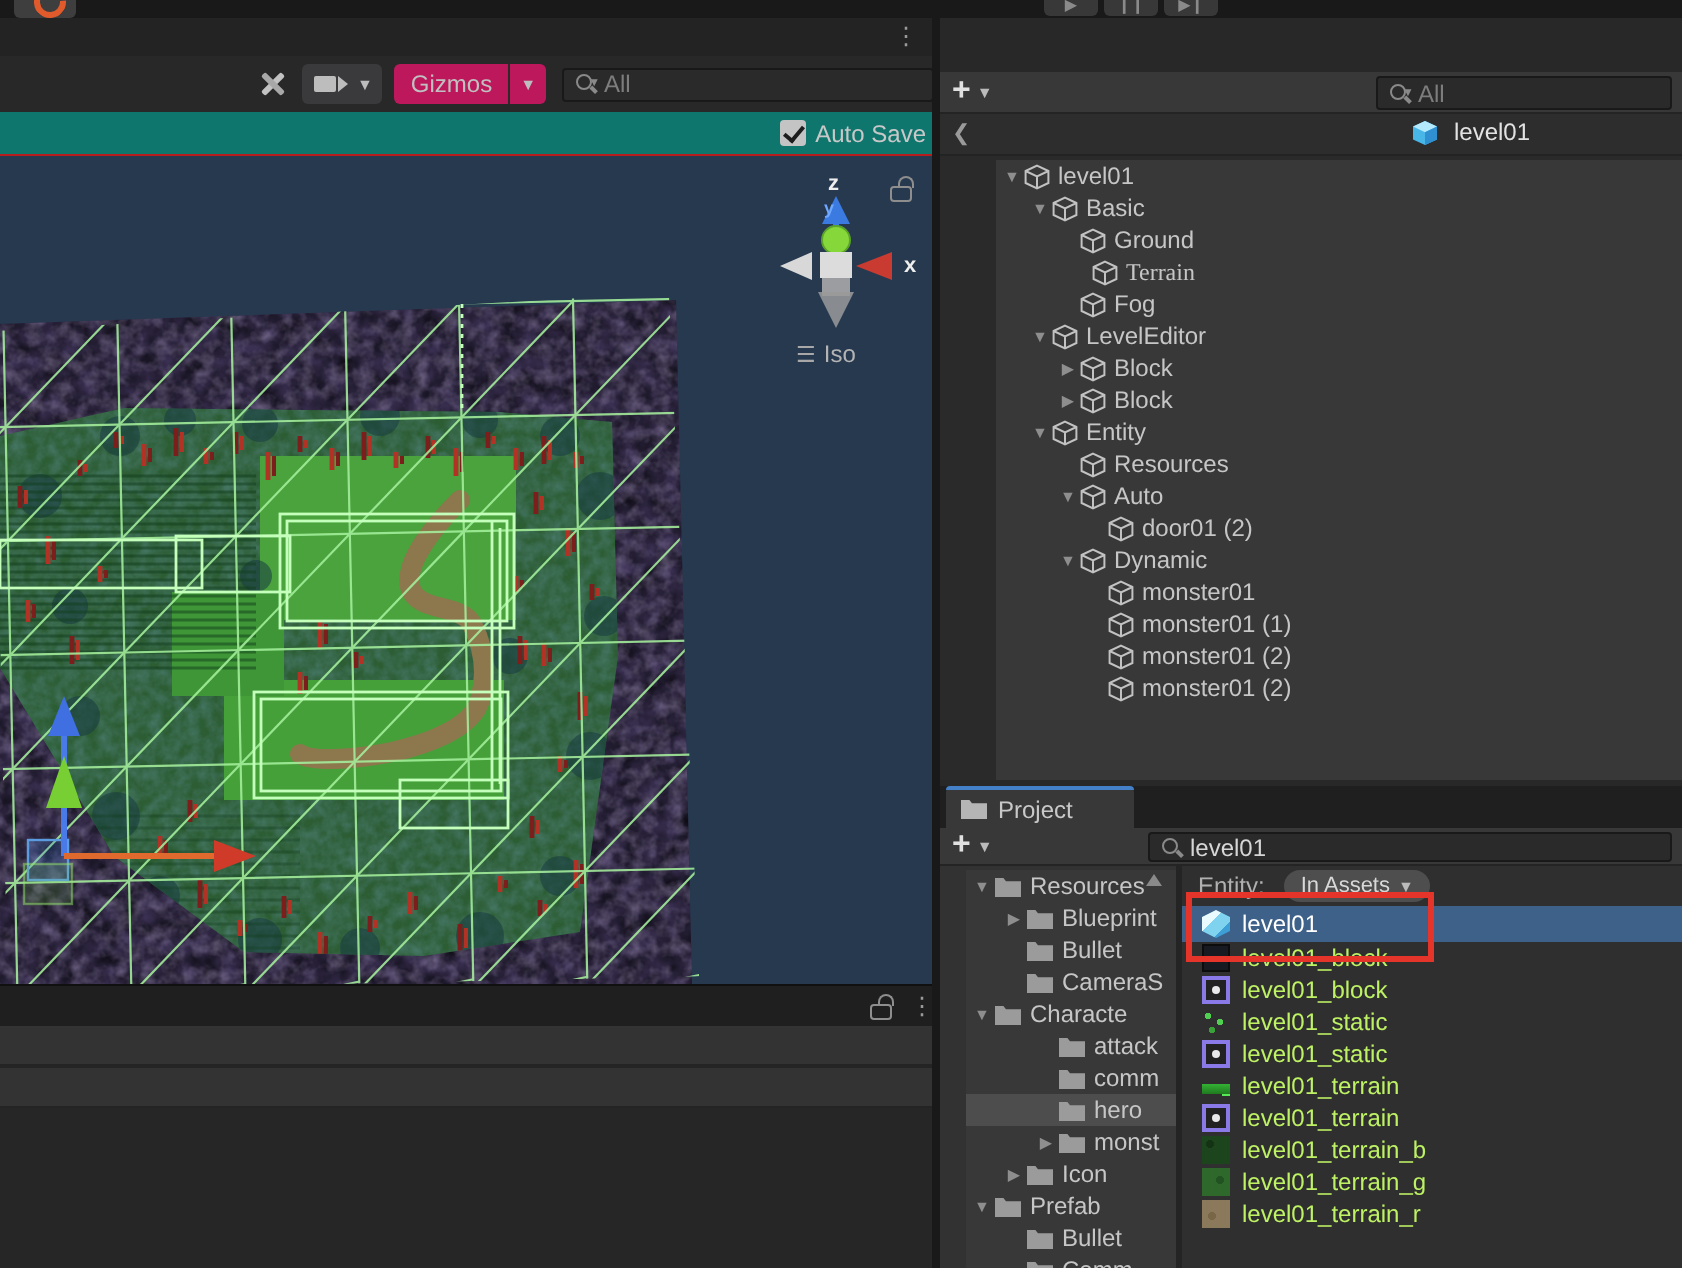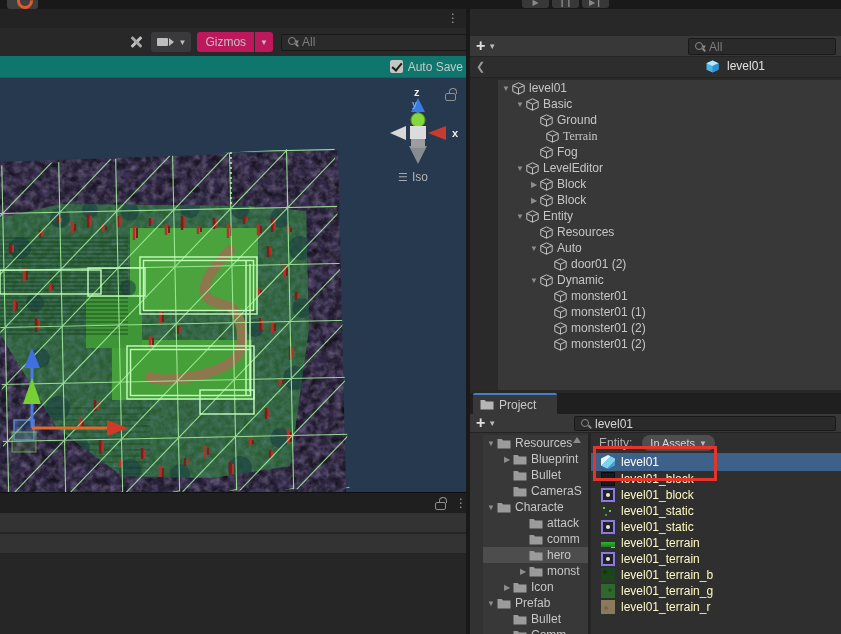--- a/index.html
+++ b/index.html
@@ -99,21 +99,21 @@
   .ficon{width:14px;height:11px;flex:none;margin-right:4px;}
   .scrollup{position:absolute;right:7px;top:4px;width:0;height:0;border-left:4px solid transparent;border-right:4px solid transparent;border-bottom:6px solid #8a8a8a;}
   .proj-div{position:absolute;left:118px;top:0;width:3px;height:201px;background:#242424;}
   .results{position:absolute;left:121px;top:0;width:250px;height:201px;background:#2f2f2f;overflow:hidden;}
   .res-header{height:20px;display:flex;align-items:center;color:#b0b0b0;}
   .scope-label{margin-left:8px;}
   .scope-pill{margin-left:10px;background:#4e4e4e;border-radius:9px;height:16px;display:flex;align-items:center;padding:0 8px;color:#d8d8d8;font-size:11px;gap:4px;}
   .rrow{height:16px;display:flex;align-items:center;white-space:nowrap;}
   .rrow.selected{height:18px;background:#3e6189;color:#fff;}
   .res-icon{width:14px;height:14px;flex:none;margin:0 6px 0 10px;position:relative;}
-  .rlabel{color:#fef9c3;}
+  .rlabel{color:#bef264;}
   .rrow.selected .rlabel{color:#fff;}
   .redbox{position:absolute;left:2px;top:13px;width:118px;height:29px;border:3px solid #e5352b;pointer-events:none;z-index:5;}
 
   
   .ri-prefab{background:linear-gradient(135deg,#e9fbff 0 38%,#7fd3ef 38% 70%,#3e9fd6 70%);clip-path:polygon(50% 0,100% 25%,100% 75%,50% 100%,0 75%,0 25%);}
   .ri-dark{background:#171a20;border:1px solid #0c0c0c;box-sizing:border-box;}
   .ri-sprite{background:#222;border:2px solid #8a7ae8;box-sizing:border-box;}
   .ri-sprite::after{content:"";position:absolute;left:3px;top:3px;width:4px;height:4px;background:#e8e8e8;border-radius:50%;}
   .ri-dots{background:
     radial-gradient(circle 1.5px at 3px 4px,#4fd04f 99%,transparent),
@@ -646,21 +646,21 @@
           <span class="fold"></span>
           <svg class="gicon" viewBox="0 0 13 13">
             <path d="M6.5 0.8 L12.2 3.5 V9.5 L6.5 12.2 L0.8 9.5 V3.5 Z M0.8 3.5 L6.5 6.2 L12.2 3.5 M6.5 6.2 V12.2" fill="none" stroke="#c2c2c2" stroke-width="1"></path>
           </svg>
           <span class="tlabel">monster01 (2)</span>
         </div>
       </div>
   </div>
 
   <div class="tabbar" style="left:470px;top:393px;">
-    <div class="tab" style="width:84px;text-align:center;">
+    <div class="tab" style="width:94px;text-align:center;">
       <span class="tab-accent" id="proj-accent" style="background: rgb(68, 128, 200);"></span>
       <svg class="ficon" viewBox="0 0 14 11" style="margin-right:5px;">
         <path d="M0.5 1 h4.2 l1.3 1.6 h7.5 v7.9 h-13 z" fill="#b5b5b5"></path>
       </svg>
       <span>Project</span>
     </div>
   </div>
   <div class="proj-toolbar">
     <div class="plusrow" style="margin-left:6px;">
       <span class="plus">+</span>

